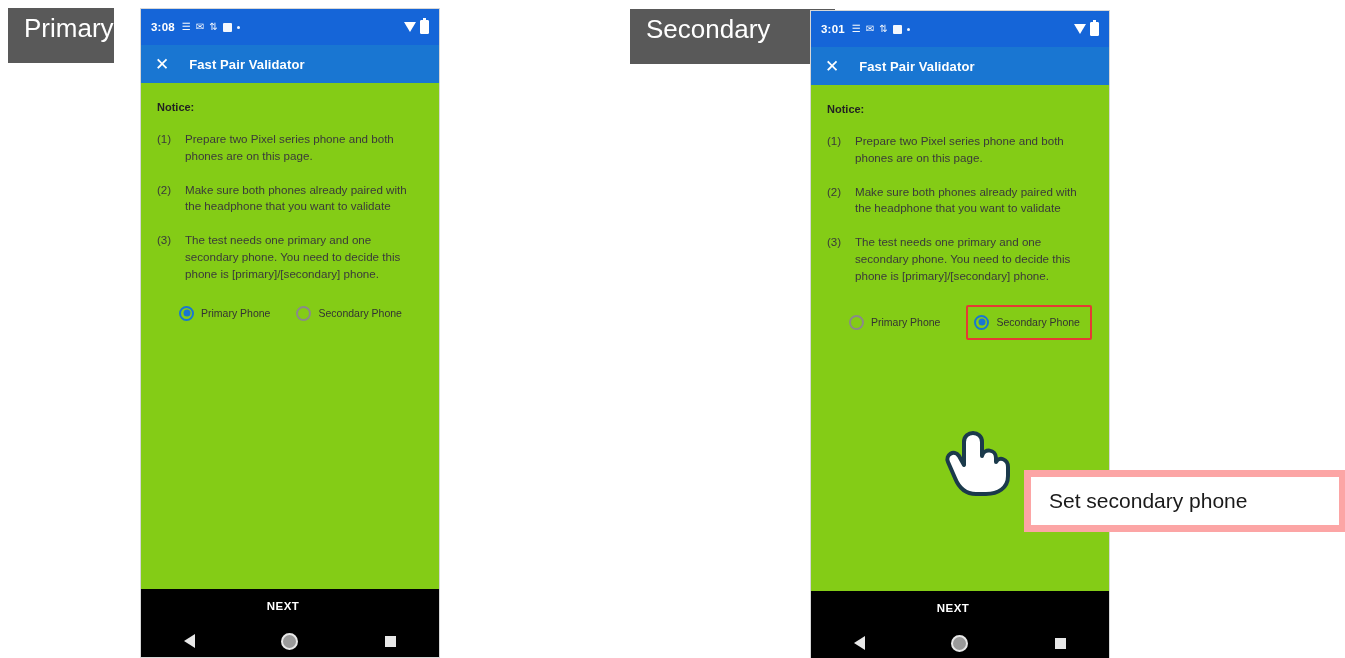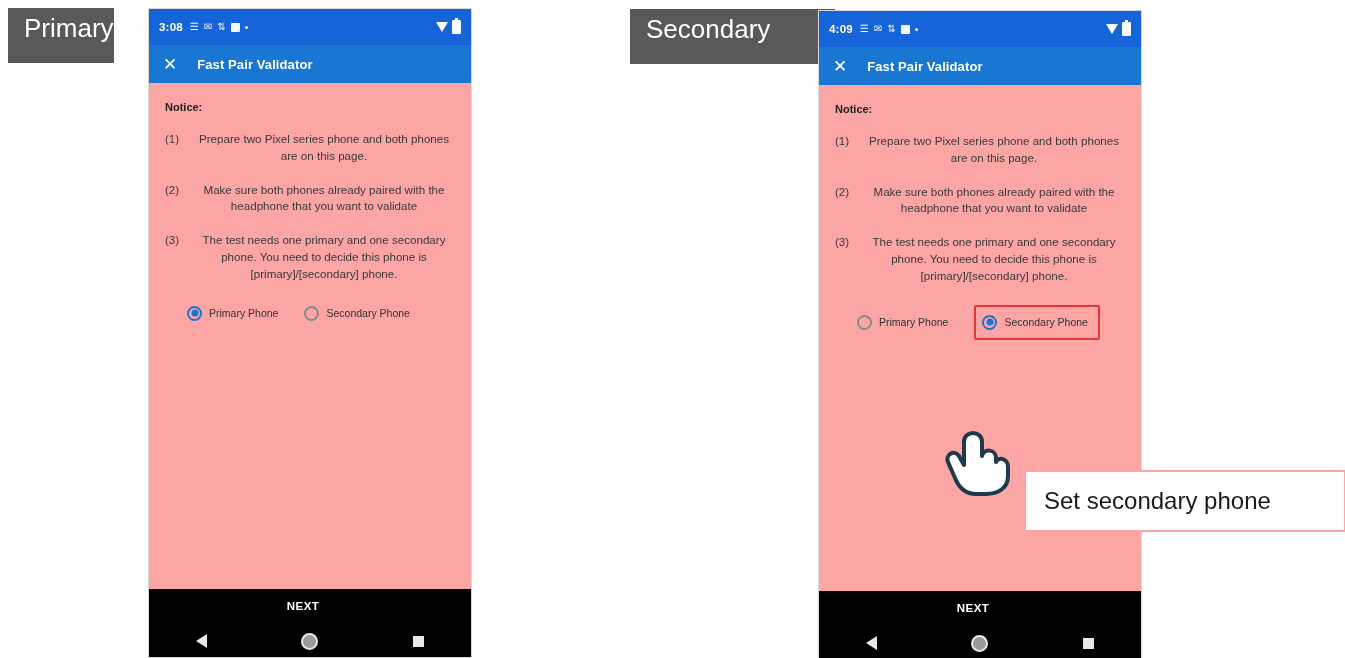--- a/index.html
+++ b/index.html
@@ -11,27 +11,26 @@
     width: 1345px;
     height: 658px;
     position: relative;
     font-family: "Liberation Sans", sans-serif;
     overflow: hidden;
   }
 
   
   .phone {
     position: absolute;
-    width: 324px;
+    width: 300px;
     height: 650px;
-    background: #fca5a5;
+    background: #84cc16;
     border: 1px solid #d7d7d7;
     box-sizing: border-box;
     overflow: hidden;
-    margin-left: 8px;
   }
   .phone-primary { left: 140px; top: 8px; }
   .phone-secondary { left: 810px; top: 10px; }
 
   
   .statusbar {
     height: 36px;
     background: #1565d8;
     display: flex;
     align-items: center;
@@ -133,21 +132,21 @@
     margin-bottom: 17px;
     font-size: 11.6px;
     color: #3a3a3a;
     line-height: 1.45;
   }
   .notice-num {
     width: 28px;
     flex: 0 0 28px;
     color: #3a3a3a;
   }
-  .notice-text { flex: 1; text-align: center; }
+  .notice-text { flex: 1; }
 
   
   .radio-row {
     display: flex;
     align-items: center;
     margin-top: 20px;
     padding-left: 18px;
     gap: 18px;
   }
   .radio-opt {
@@ -240,26 +239,26 @@
     line-height: 1.1;
   }
   .anno-primary { left: 8px; top: 8px; width: 106px; height: 55px; }
   .anno-secondary { left: 630px; top: 9px; width: 205px; height: 55px; }
 
   .callout {
     position: absolute;
     left: 1024px; top: 470px;
     width: 322px; height: 62px;
     background: #ffffff;
-    border: 2px solid #fca5a5;
+    border: 7px solid #fca5a5;
     display: flex;
     align-items: center;
     padding-left: 18px;
     box-sizing: border-box;
-    font-size: 24px;
+    font-size: 21px;
     color: #1a1a1a;
   }
 
   .cursor-hand {
     position: absolute;
     left: 942px; top: 418px;
     width: 74px; height: 78px;
   }
 </style>
 </head>
@@ -326,21 +325,21 @@
     <span class="nav-home"></span>
     <span class="nav-recent"></span>
   </div>
 </div>
 
 <div class="anno-label anno-secondary">Secondary</div>
 
 <div class="phone phone-secondary">
 
   <div class="statusbar">
-    <span class="status-time">4:09</span>
+    <span class="status-time">3:01</span>
     <span class="status-icons-left">
       <span class="glyph">☰</span>
       <span class="glyph">✉</span>
       <span class="glyph">⇅</span>
       <span class="ic-sq"></span>
       <span class="ic-dot"></span>
     </span>
     <span class="status-spacer"></span>
     <span class="status-icons-right">
       <span class="ic-wifi"></span>

